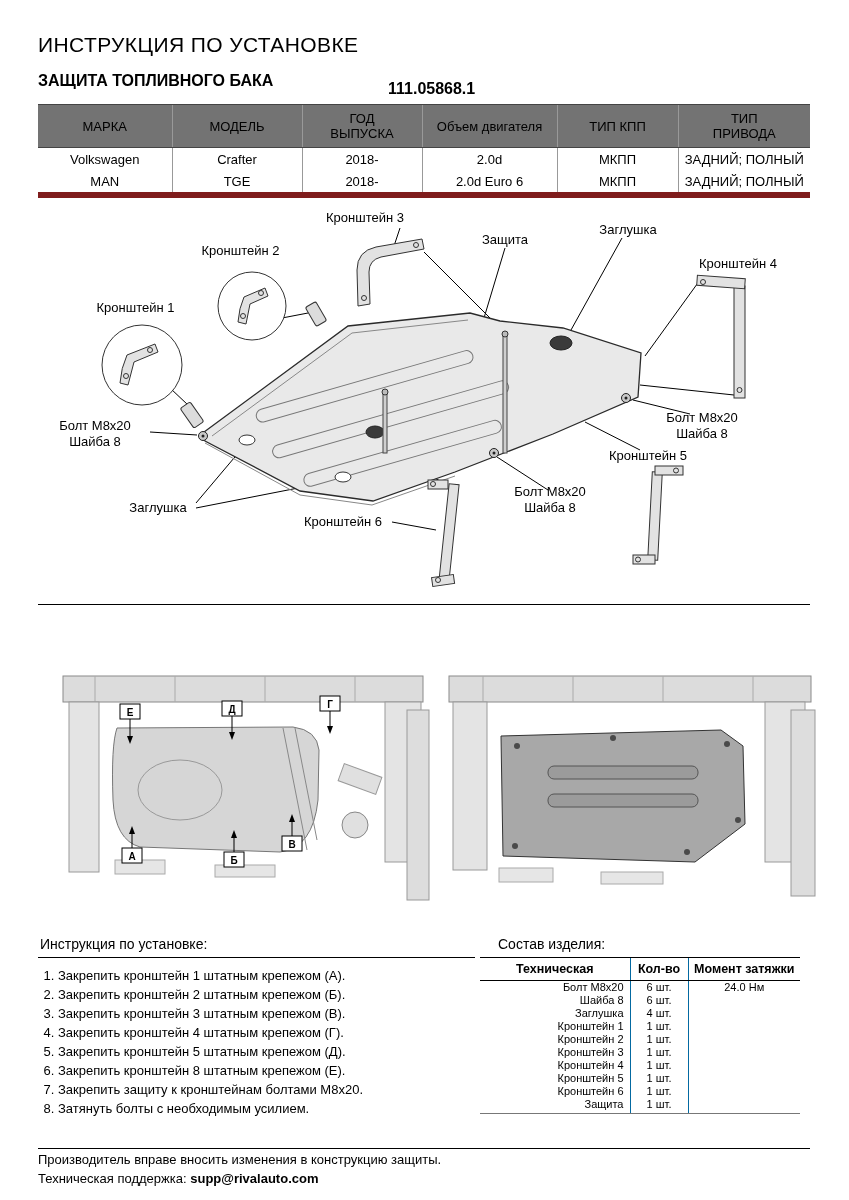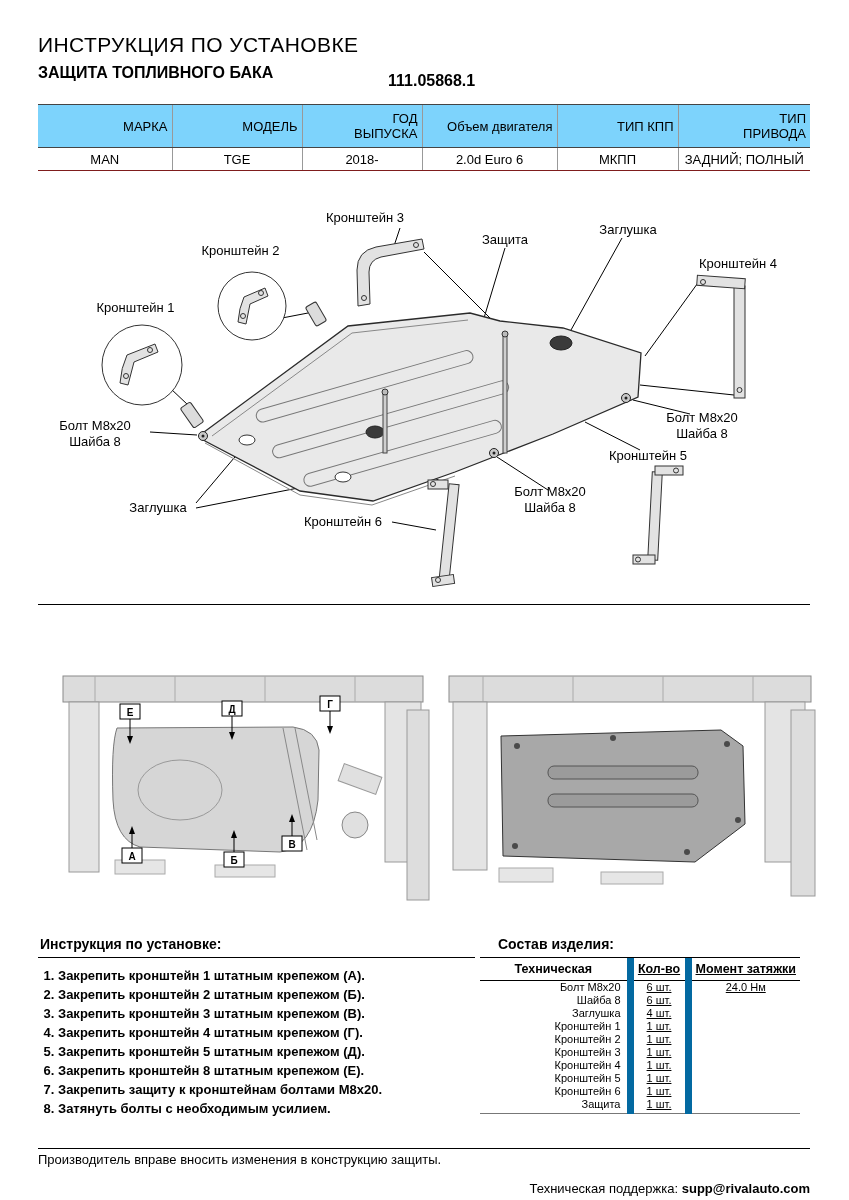--- a/index.html
+++ b/index.html
@@ -3,68 +3,68 @@
 <meta charset="utf-8">
 <style>
   html,body { margin:0; padding:0; background:#fff; }
   .page {
     position:relative; width:849px; height:1200px; background:#fff;
     font-family:"Liberation Sans", sans-serif; color:#000; overflow:hidden;
   }
   
   .header { position:absolute; left:38px; top:33px; width:772px; }
   .h-title { font-size:21px; letter-spacing:.4px; }
-  .h-row { position:relative; margin-top:7px; font-size:16px; font-weight:bold; height:20px; }
+  .h-row { position:relative; margin-top:15px; font-size:16px; font-weight:bold; height:20px; }
   .h-part { position:absolute; left:350px; top:8px; }
 
   
   table.vtable { position:absolute; left:38px; top:104px; width:772px; border-collapse:collapse; table-layout:fixed; }
   .vtable th {
-    height:42px; font-size:13px; font-weight:normal; text-align:right; vertical-align:middle;
-    background:#7dd3fc; border-top:1px solid #444; border-bottom:1px solid #444;
+    height:42px; font-size:13px; font-weight:normal; text-align:center; vertical-align:middle;
+    background:#737373; border-top:1px solid #444; border-bottom:1px solid #444;
     white-space:pre-line; padding:0 4px;
   }
   .vtable td { height:22px; font-size:13px; text-align:center; vertical-align:middle; padding:0 4px; }
   .vtable th + th, .vtable td + td { border-left:1px solid #999; }
-  .vtable tbody tr:last-child td { border-bottom:1px solid #7f1d1d; }
+  .vtable tbody tr:last-child td { border-bottom:6px solid #7f1d1d; }
 
   
   .diagram { position:absolute; left:0; top:200px; width:849px; height:405px; }
   .diagram svg.dsvg { position:absolute; left:0; top:0; }
   .dlabel { position:absolute; font-size:13px; text-align:center; white-space:nowrap; line-height:16px; }
   .hrule { position:absolute; left:38px; width:772px; border-top:1px solid #000; height:0; }
   .rule-diagram { top:604px; }
 
   
   .photos { position:absolute; left:0; top:640px; width:849px; height:280px; }
   .photo { position:absolute; }
   .photo-left  { left:55px;  top:10px; }
   .photo-right { left:443px; top:14px; }
   .photo svg text { font:bold 10px "Liberation Sans", sans-serif; text-anchor:middle; fill:#000; }
 
   
   .instructions { position:absolute; left:38px; top:936px; width:437px; }
-  .instructions h3, .parts h3 { margin:0; font-size:14px; font-weight:bold; padding:0 0 5px 2px; border-bottom:1px solid #000; }
+  .instructions h3, .parts h3 { margin:0; font-size:14px; font-weight:normal; padding:0 0 5px 2px; border-bottom:1px solid #000; }
   .instructions ol { margin:8px 0 0 0; padding-left:20px; font-size:13px; }
-  .instructions li { line-height:19px;font-weight:bold; }
+  .instructions li { line-height:19px; }
 
   .parts { position:absolute; left:480px; top:936px; width:320px; }
   .parts h3 { padding-left:18px; }
   .parts table { width:100%; border-collapse:collapse; table-layout:fixed; margin-top:0; }
   .parts thead th { font-size:12.5px; font-weight:bold; padding:4px 2px; border-bottom:1px solid #000; text-align:center; }
   .parts tbody td { font-size:11px; line-height:13px; padding:0 6px; }
-  .parts th + th, .parts td + td { border-left:7px solid #0369a1;text-decoration:underline; }
+  .parts th + th, .parts td + td { border-left:1px solid #0369a1; }
   .parts tbody tr:last-child td { border-bottom:1px solid #777; padding-bottom:2px; }
   td.pname { text-align:right; }
   td.pqty { text-align:center; }
   td.ptorque { text-align:center; font-size:11px; }
 
   
   .footer { position:absolute; left:38px; top:1148px; width:772px; border-top:1px solid #000; padding-top:3px; font-size:13px; }
-  .footer .f2 { margin-top:14px;text-align:right; }
+  .footer .f2 { margin-top:4px; }
   .femail { font-weight:bold; }
 </style>
 </head>
 <body>
 
 <div class="page">
 
   <div class="header">
     <div class="h-title">ИНСТРУКЦИЯ ПО УСТАНОВКЕ</div>
     <div class="h-row">
@@ -90,20 +90,28 @@
           <th>ГОД
 ВЫПУСКА</th>
           <th>Объем двигателя</th>
           <th>ТИП КПП</th>
           <th>ТИП
 ПРИВОДА</th>
         </tr>
     </thead>
     <tbody>
 
+        <tr>
+          <td>Volkswagen</td>
+          <td>Crafter</td>
+          <td>2018-</td>
+          <td>2.0d</td>
+          <td>МКПП</td>
+          <td>ЗАДНИЙ; ПОЛНЫЙ</td>
+        </tr>
 
         <tr>
           <td>MAN</td>
           <td>TGE</td>
           <td>2018-</td>
           <td>2.0d Euro 6</td>
           <td>МКПП</td>
           <td>ЗАДНИЙ; ПОЛНЫЙ</td>
         </tr>
       </tbody>

